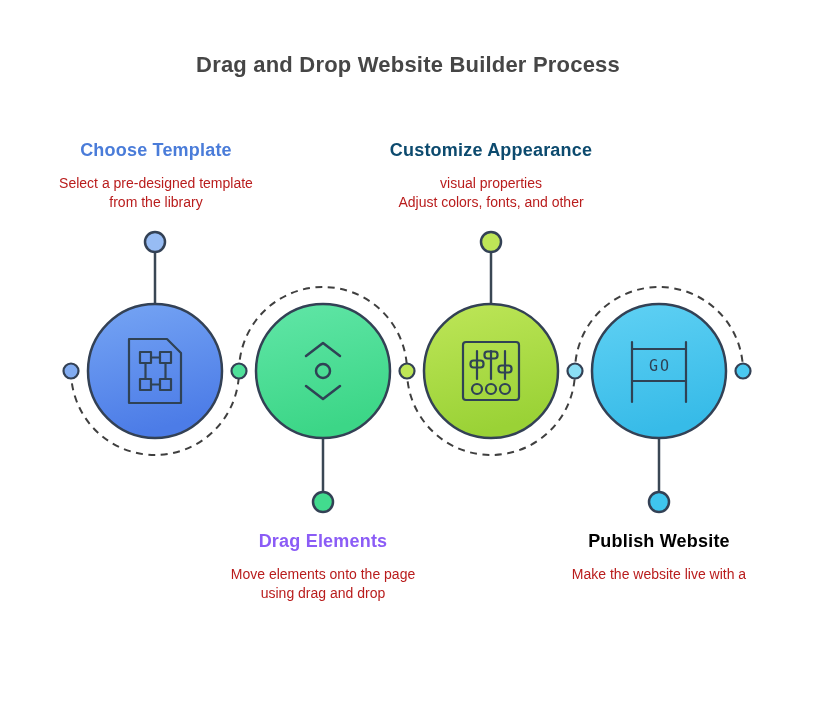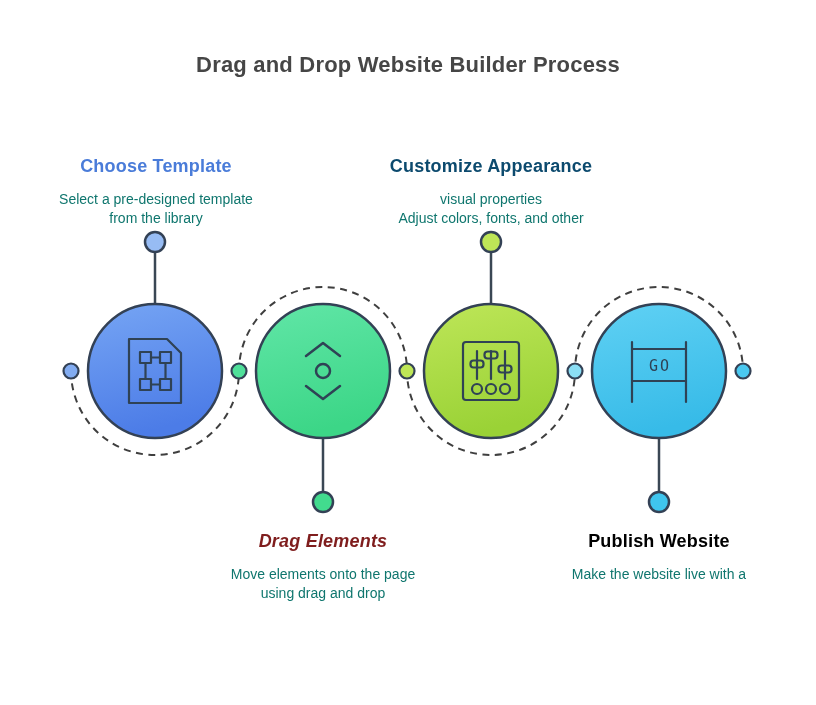--- a/index.html
+++ b/index.html
@@ -25,32 +25,32 @@
   .diagram-svg {
     position: absolute;
     top: 0;
     left: 0;
   }
   .label-block {
     position: absolute;
     width: 270px;
     text-align: center;
   }
-  .label-block.top { top: 156px; }
+  .label-block.top { top: 140px; }
   .label-block.bottom { top: 531px; }
   .step-heading {
     font-size: 18px;
     font-weight: 700;
     margin-bottom: 13px;
     letter-spacing: 0.2px;
   }
   .step-desc {
     font-size: 14px;
     line-height: 19px;
-    color: #0f766e;
+    color: #b91c1c;
   }
 </style>
 </head>
 <body>
 
 <div class="canvas">
 
   <div class="title">Drag and Drop Website Builder Process</div>
 
   <svg class="diagram-svg" width="816" height="705" viewBox="0 0 816 705">
@@ -151,21 +151,21 @@
 
   <div class="label-block top" style="left:356px">
     <div class="step-heading" style="color: #0c4a6e;">Customize Appearance</div>
     <div class="step-desc">
       <div>visual properties</div>
       <div>Adjust colors, fonts, and other</div>
     </div>
   </div>
 
   <div class="label-block bottom" style="left:188px">
-    <div class="step-heading" style="color: #7f1d1d; font-style: italic;">Drag Elements</div>
+    <div class="step-heading" style="color: #8b5cf6;">Drag Elements</div>
     <div class="step-desc">
       <div>Move elements onto the page</div>
       <div>using drag and drop</div>
     </div>
   </div>
 
   <div class="label-block bottom" style="left:524px">
     <div class="step-heading" style="color: #000000;">Publish Website</div>
     <div class="step-desc">
       <div>Make the website live with a</div>

